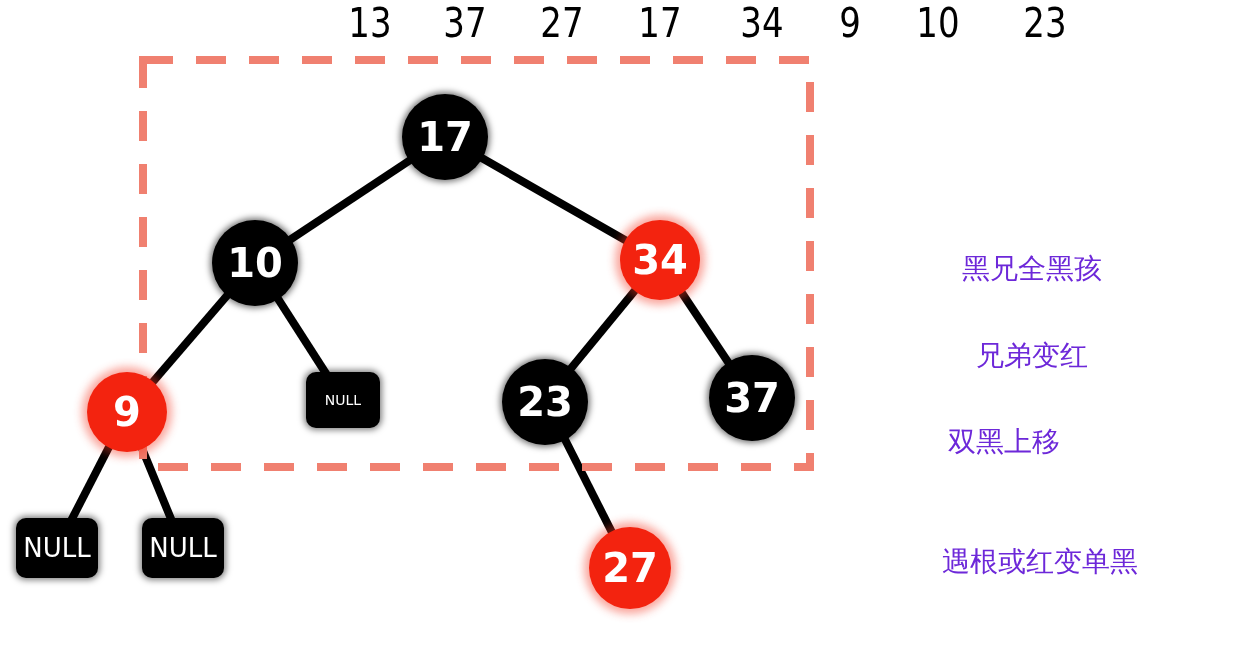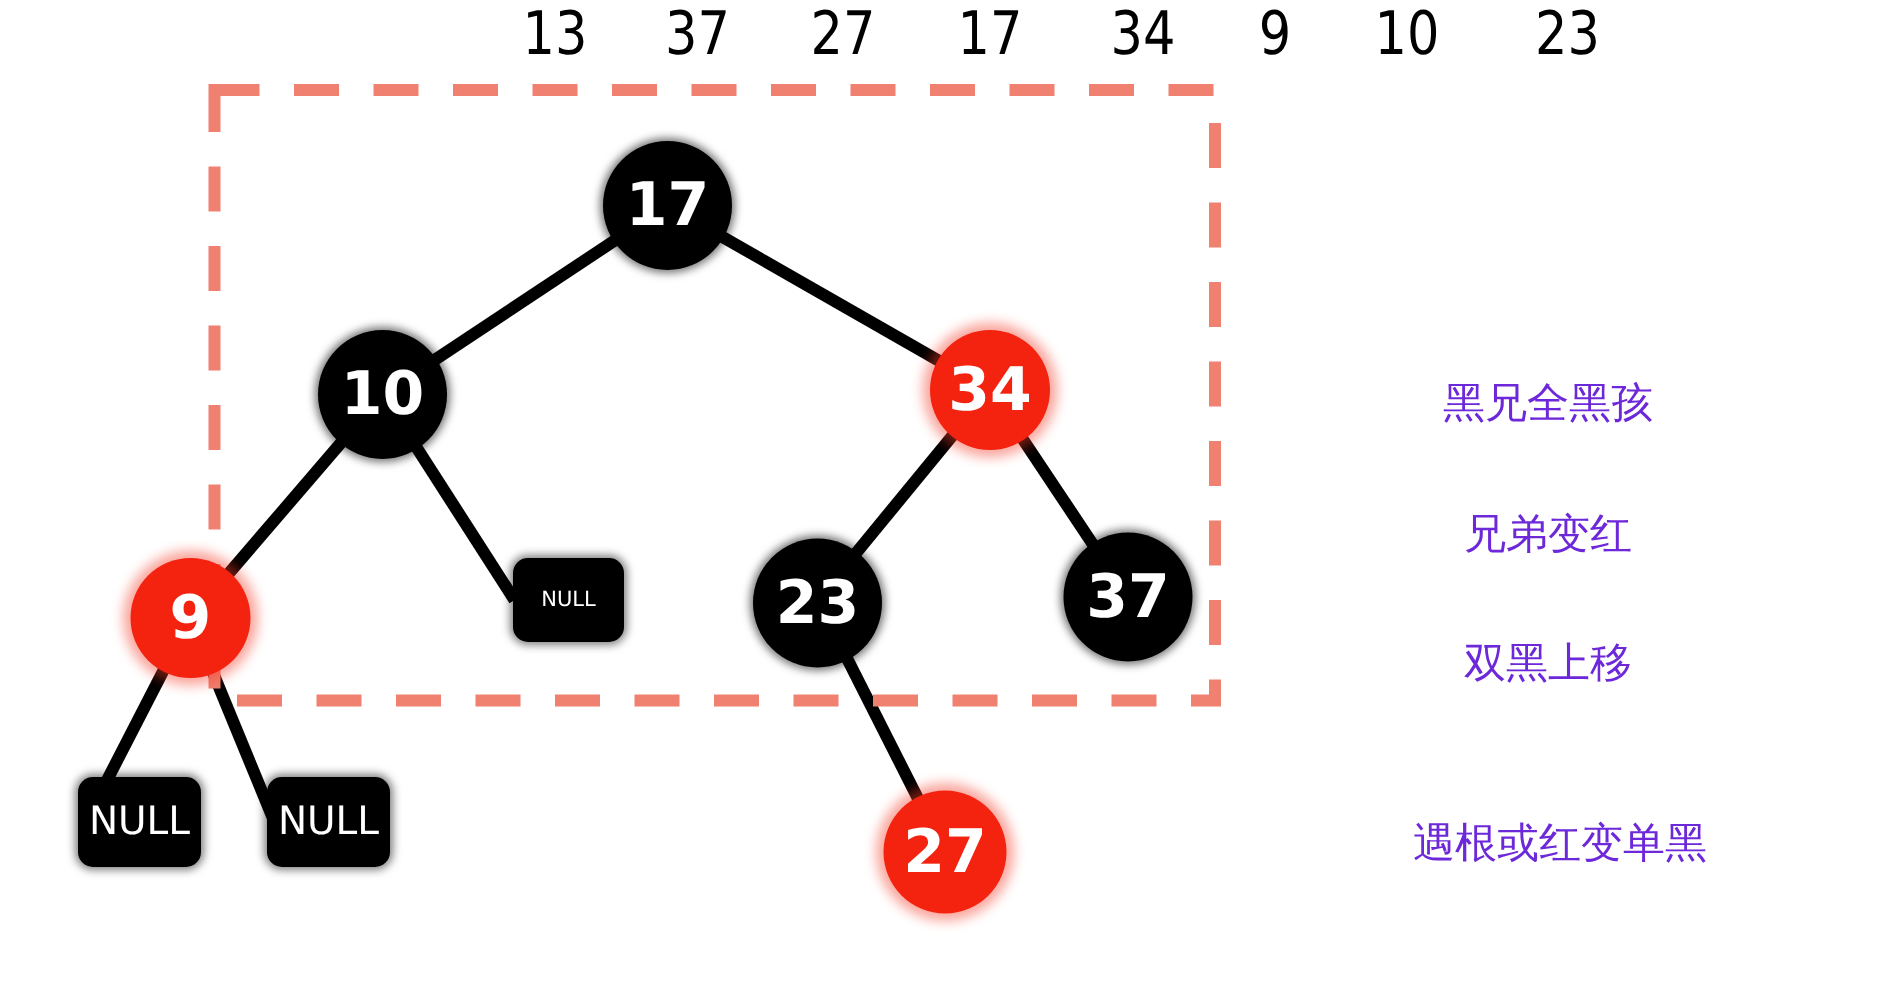--- a/index.html
+++ b/index.html
@@ -2,21 +2,21 @@
 <html><head>
 <meta charset="utf-8">
 <style>
   html,body{margin:0;padding:0;background:#fff;}
   body{width:1256px;height:654px;position:relative;overflow:hidden;font-family:"DejaVu Sans",sans-serif;}
   svg{position:absolute;left:0;top:0;}
   .seq{position:absolute;top:0;font-size:40px;color:#000;font-family:"DejaVu Sans",sans-serif;transform:translateX(-50%) scaleX(0.85);}
   .node{position:absolute;border-radius:50%;display:flex;align-items:center;justify-content:center;color:#fff;font-weight:bold;font-size:40px;transform:translate(-50%,-50%);font-family:"DejaVu Sans",sans-serif;}
   .black{background:#000;box-shadow:0 0 6px 2px rgba(0,0,0,0.55);}
   .red{background:#f3230f;box-shadow:0 0 8px 5px rgba(243,60,40,0.45);}
-  .null{position:absolute;background:#000;border-radius:10px;color:#fff;display:flex;align-items:center;justify-content:center;transform:translate(-50%,-50%);box-shadow:0 0 6px 2px rgba(0,0,0,0.5);font-family:"DejaVu Sans",sans-serif;margin-left:36px;}
+  .null{position:absolute;background:#000;border-radius:10px;color:#fff;display:flex;align-items:center;justify-content:center;transform:translate(-50%,-50%);box-shadow:0 0 6px 2px rgba(0,0,0,0.5);font-family:"DejaVu Sans",sans-serif;}
   .rule{position:absolute;font-size:28px;color:#6d28d9;transform:translateX(-50%);white-space:nowrap;font-family:"DejaVu Sans",sans-serif;}
 </style>
 </head>
 <body>
 
 <svg width="1256" height="654">
   <g stroke="#000" stroke-width="8" stroke-linecap="butt">
     <line x1="445" y1="137" x2="255" y2="263"></line>
     <line x1="445" y1="137" x2="660" y2="260"></line>
     <line x1="255" y1="263" x2="127" y2="412"></line>
@@ -49,15 +49,15 @@
 <div class="node black" style="left:752px;top:398px;width:86px;height:86px">37</div>
 <div class="node red" style="left:630px;top:568px;width:82px;height:82px">27</div>
 
 <div class="null" style="left:343px;top:400px;width:74px;height:56px;font-size:14px">NULL</div>
 <div class="null" style="left:57px;top:548px;width:82px;height:60px;font-size:26px">NULL</div>
 <div class="null" style="left:183px;top:548px;width:82px;height:60px;font-size:26px">NULL</div>
 
 <div>
   <span class="rule" style="left:1032px;top:250px">黑兄全黑孩</span>
   <span class="rule" style="left:1032px;top:337px">兄弟变红</span>
-  <span class="rule" style="left:1032px;top:423px">双黑上移</span>
+  <span class="rule" style="left:1004px;top:423px">双黑上移</span>
   <span class="rule" style="left:1040px;top:543px">遇根或红变单黑</span>
 </div>
 
 </body></html>

